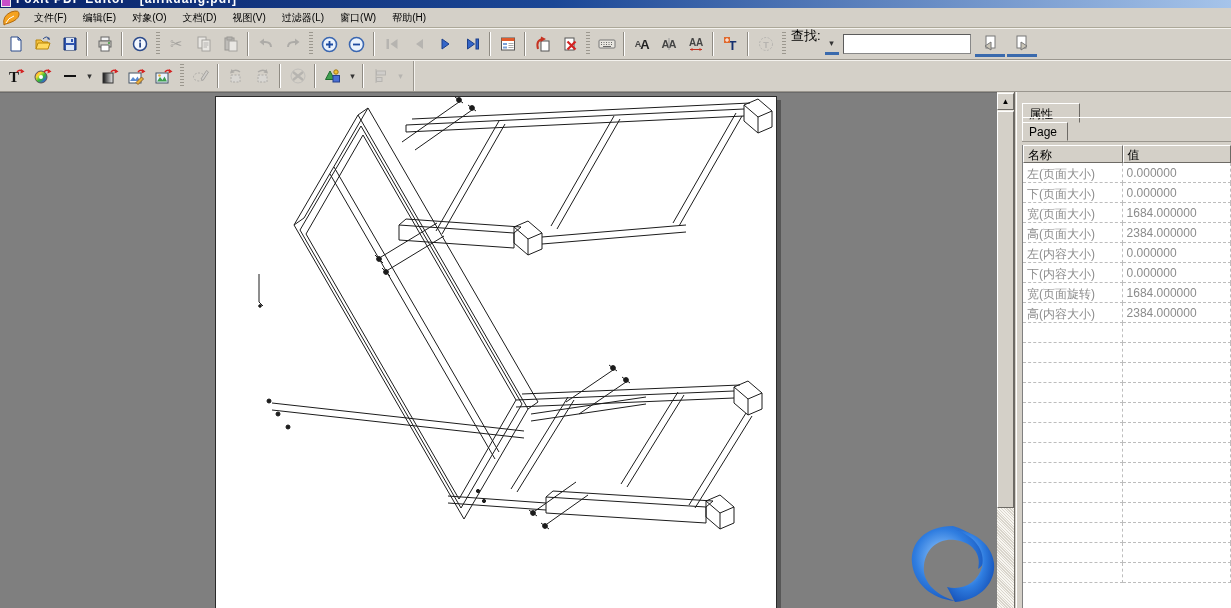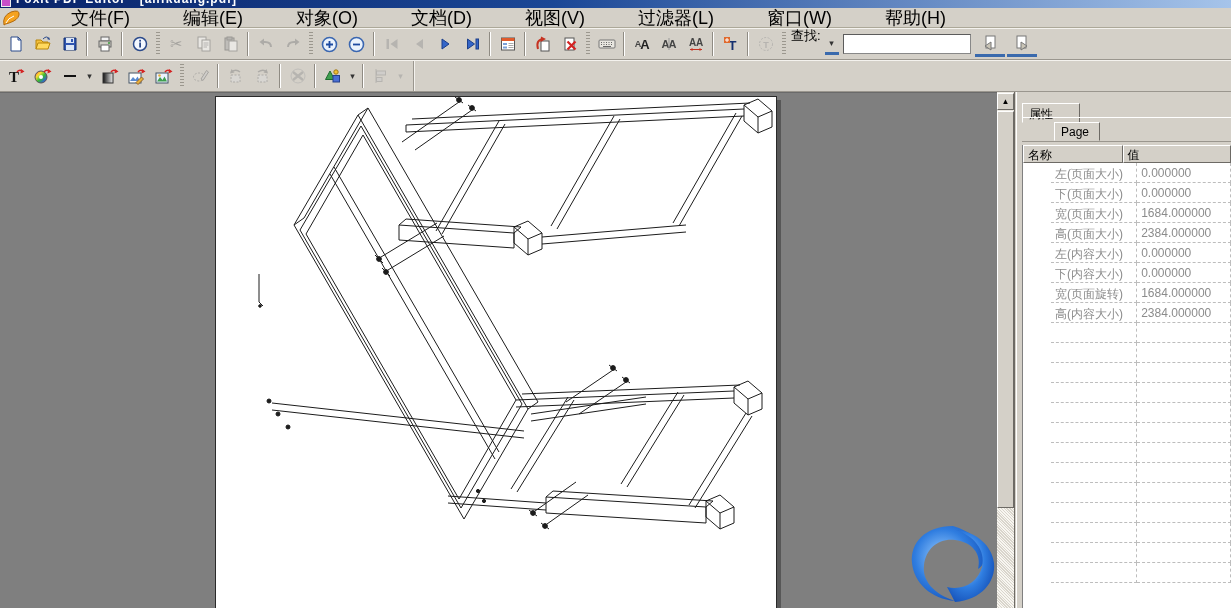--- a/index.html
+++ b/index.html
@@ -12,21 +12,21 @@
     background:linear-gradient(90deg,#0a246a 0%,#1b4796 45%,#a6c4ea 100%); }
   .titlebar .ticon { position:absolute; left:1px; top:-3px; width:10px; height:10px;
     background:#c84fc8; border:1px solid #eee; }
   .titlebar .ttxt { position:absolute; left:16px; top:-8px; color:#fff; font-weight:bold;
     font-size:12px; letter-spacing:1px; white-space:nowrap; }
 
   
   .menubar { position:absolute; left:0; top:8px; width:1231px; height:20px;
     background:#d4d0c8; display:flex; align-items:center; border-bottom:1px solid #aca899; }
   .appicon { width:20px; height:18px; margin:0 4px 0 2px; }
-  .menuitem { padding:2px 8px; font-size:18px; color:#000; cursor:default; white-space:nowrap;margin-left:37px; }
+  .menuitem { padding:2px 8px; font-size:10px; color:#000; cursor:default; white-space:nowrap; }
 
   
   .tbrow { position:absolute; left:0; width:1231px; height:32px; background:#d4d0c8;
     border-top:1px solid #f4f2ee; border-bottom:1px solid #9a968e;
     display:flex; align-items:center; padding-left:2px; }
   .tbrow1 { top:28px; } .tbrow2 { top:60px; }
   .tb { width:27px; height:26px; display:flex; align-items:center; justify-content:center;
     position:relative; border:1px solid transparent; }
   .tb.dis { filter:grayscale(1); opacity:.5; }
   .tb svg { display:block; }
@@ -66,29 +66,29 @@
   .panel-divider { position:absolute; left:1014px; top:0; width:3px; height:516px;
     background:#d4d0c8; border-left:1px solid #6d6a65; border-right:1px solid #fff; }
 
   
   .panel { position:absolute; left:1017px; top:0; width:214px; height:516px; background:#d4d0c8;
     font-size:12px; }
   .cap-tab { position:absolute; left:5px; top:11px; height:20px; padding:2px 26px 0 6px;
     background:#d4d0c8; border:1px solid; border-color:#fff #6d6a65 transparent #fff; color:#000; }
   .cap-line { position:absolute; left:5px; top:25px; width:209px; border-top:1px solid #fff; }
   .page-tab { position:absolute; left:5px; top:30px; height:19px; padding:2px 10px 0 6px;
-    background:#d4d0c8; border:1px solid; border-color:#fff #6d6a65 transparent #fff; color:#000;margin-left:32px; }
+    background:#d4d0c8; border:1px solid; border-color:#fff #6d6a65 transparent #fff; color:#000; }
   .page-line { position:absolute; left:5px; top:49px; width:209px; border-top:1px solid #9a968e; }
   .ptable { position:absolute; left:5px; top:53px; width:209px; height:599px; background:#fff;
     border-left:1px solid #808080; overflow:hidden; }
   .phead { display:flex; height:18px; }
   .phead div { background:#d4d0c8; border:1px solid; border-color:#fff #6d6a65 #6d6a65 #fff;
     padding:1px 4px; color:#000; }
   .ph-name { width:100px; } .ph-val { width:109px; }
-  .prow { display:flex; height:20px;padding-left:28px; }
+  .prow { display:flex; height:20px; }
   .prow div { border-bottom:1px dashed #bdbdbd; border-right:1px dashed #bdbdbd;
     padding:3px 4px 0 4px; color:#8c8c8c; white-space:nowrap; overflow:hidden; }
   .pc-name { width:100px; } .pc-val { width:109px; }
 
   
   .watermark { position:absolute; left:903px; top:520px; width:260px; height:88px; z-index:60;
     pointer-events:none; display:flex; align-items:center; }
   .wm-text { font-size:58px; line-height:1; color:rgba(255,255,255,.82);
     text-shadow:0 0 1px #c8c8c8, 1px 1px 0 rgba(180,180,180,.7), -1px -1px 0 rgba(200,200,200,.6);
     letter-spacing:4px; margin-left:4px; }

